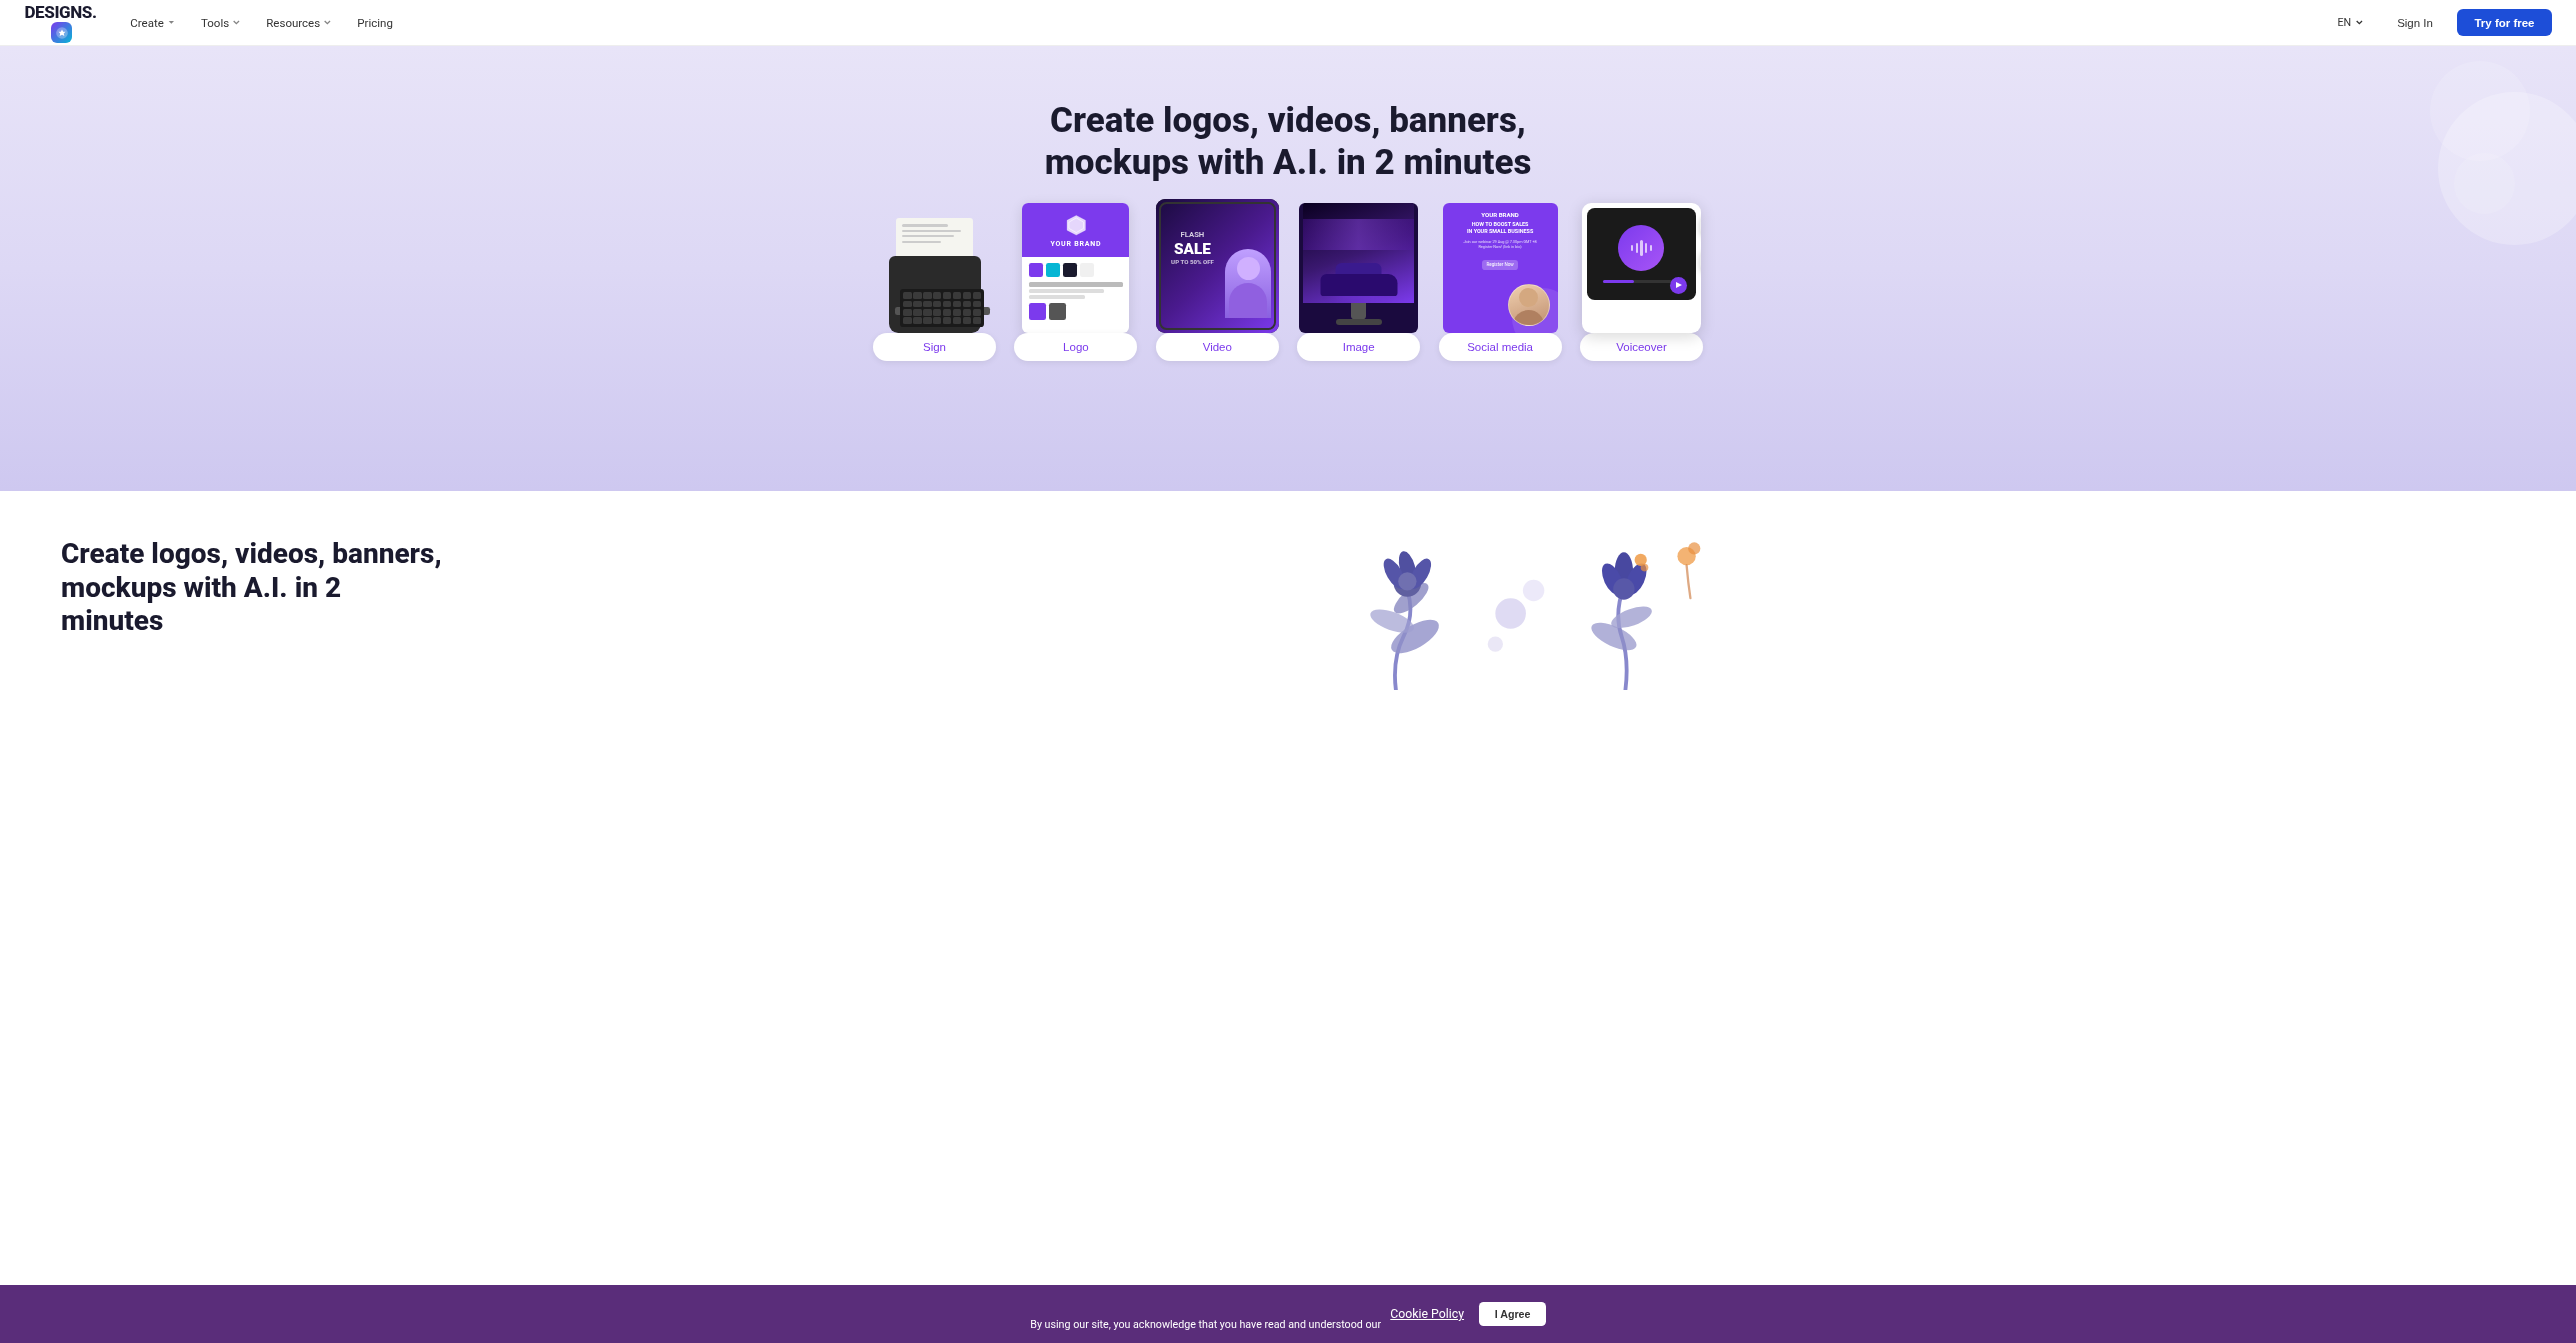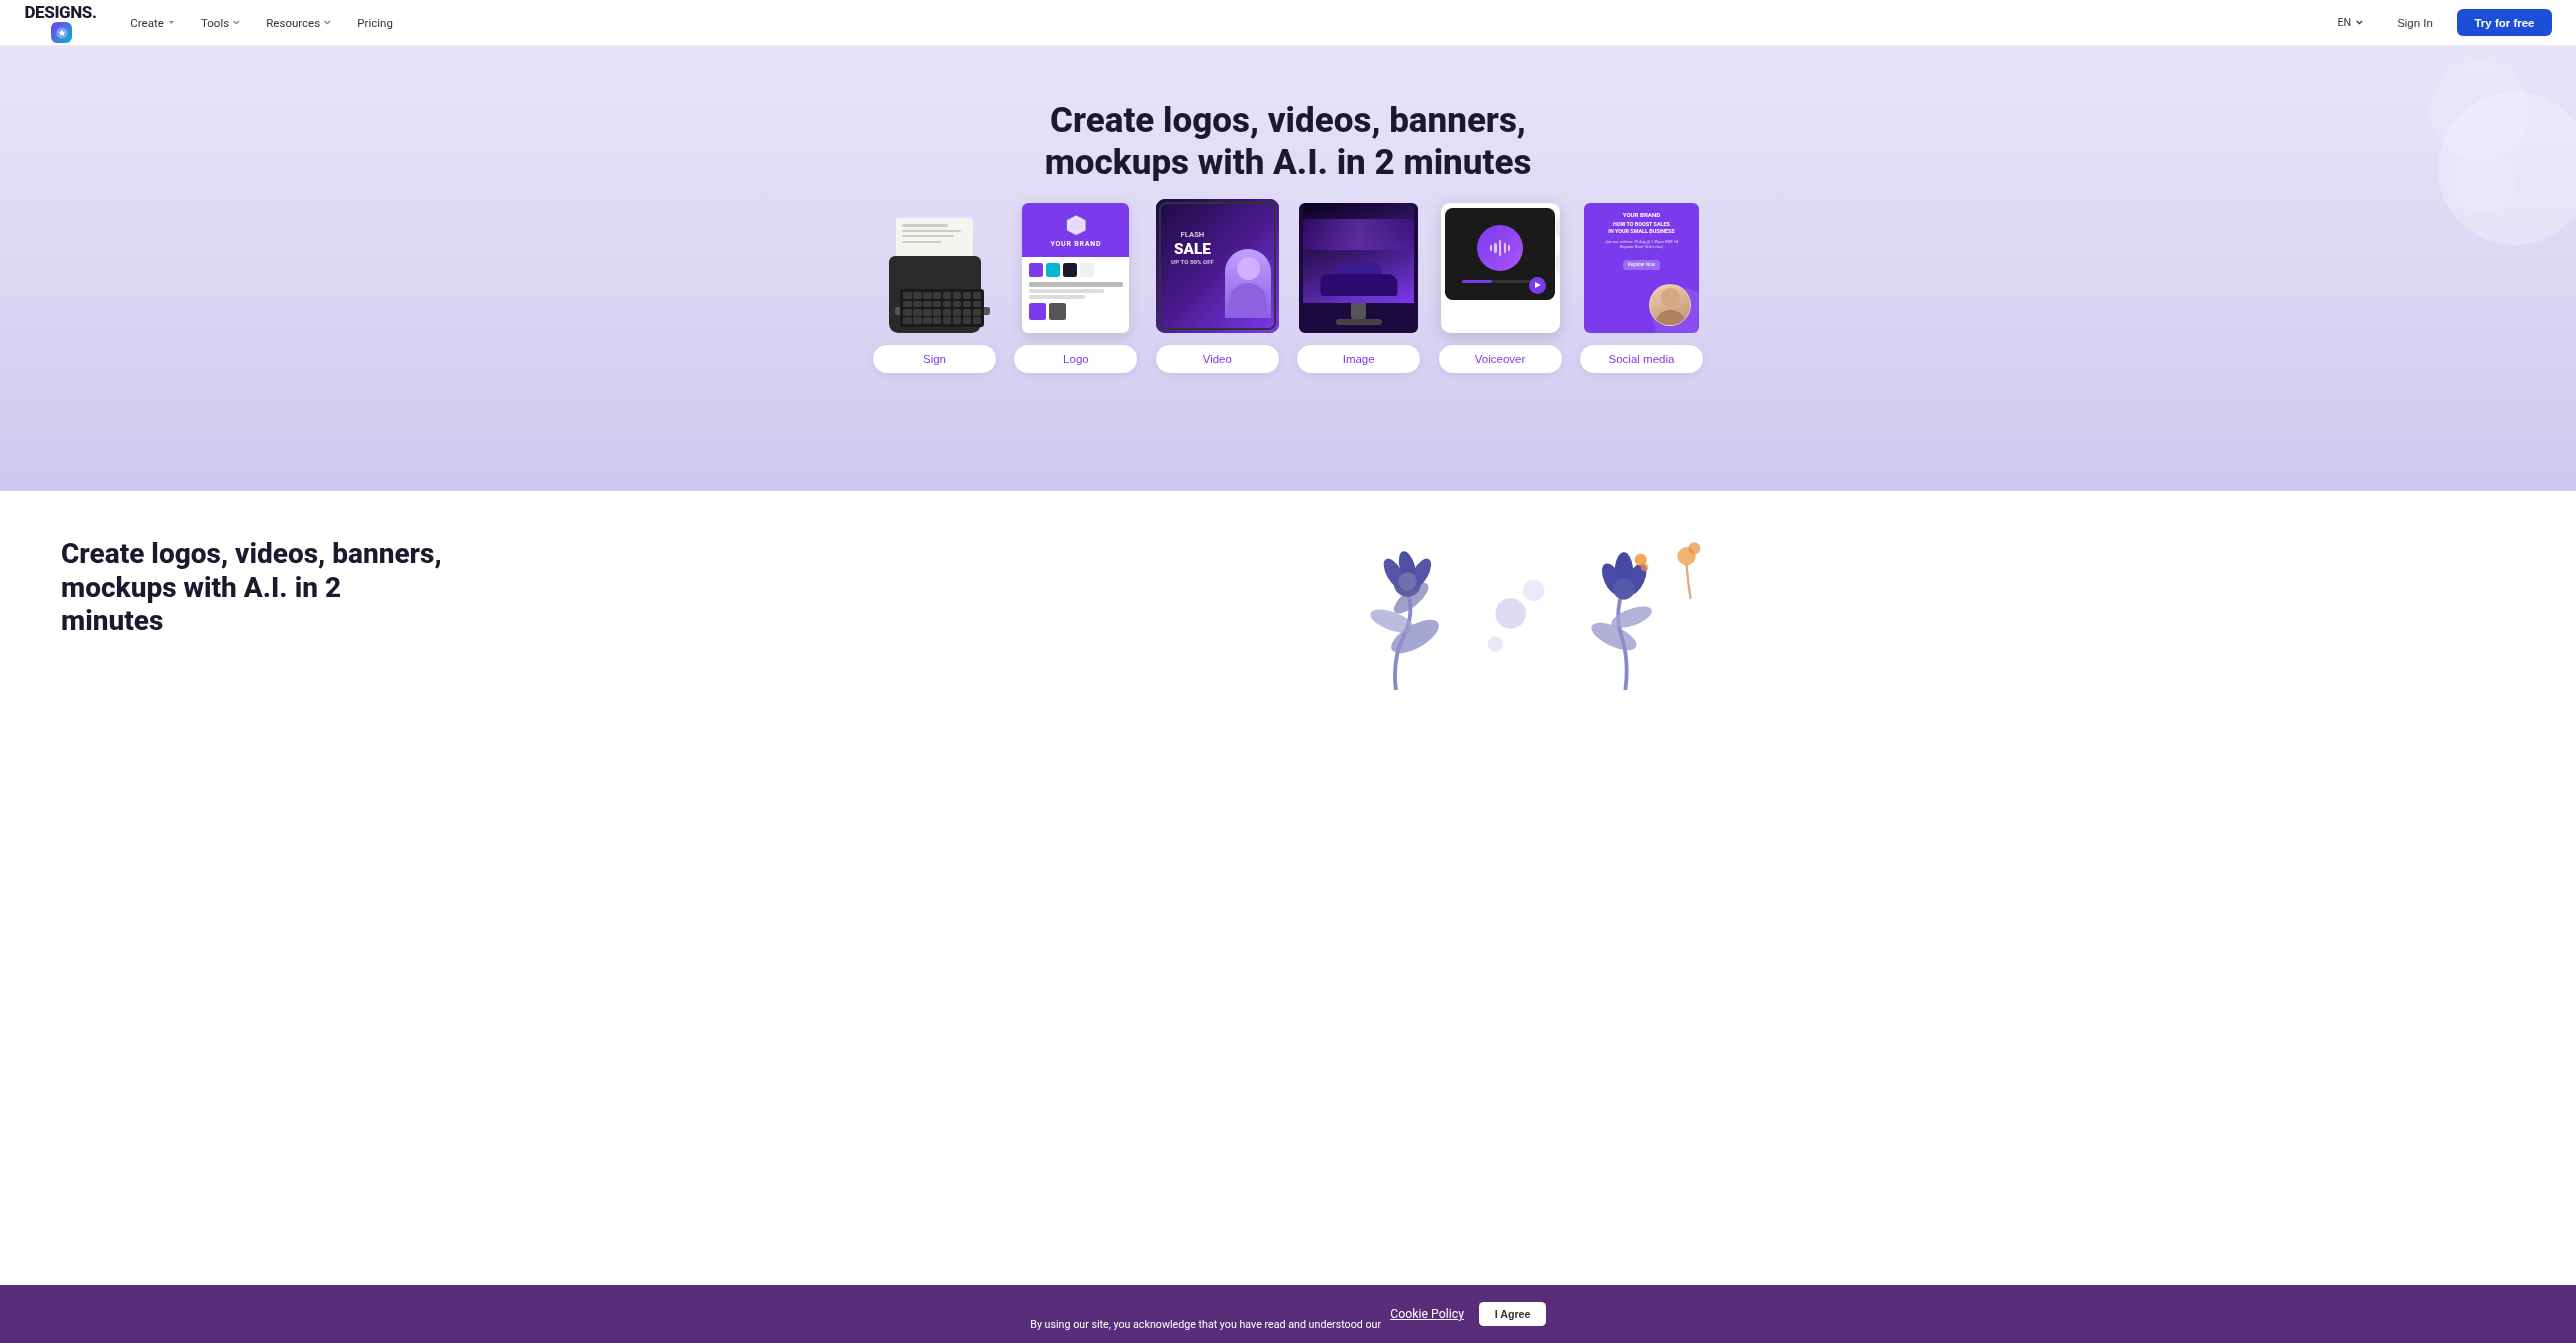--- a/index.html
+++ b/index.html
@@ -154,21 +154,21 @@
       display: flex;
       justify-content: center;
       gap: 18.4px;
       margin-bottom: 24.5px;
       flex-wrap: wrap;
     }
     .card {
       display: flex;
       flex-direction: column;
       align-items: center;
-      gap: 12px;
+      gap: 0;
     }
     .card-img-wrap {
       width: 123px;
       height: 134px;
       display: flex;
       align-items: flex-end;
       justify-content: center;
     }
     .card-label-btn {
       background: #fff;
@@ -805,20 +805,37 @@
           </div>
           <div class="monitor-stand"></div>
           <div class="monitor-base"></div>
         </div>
       </div>
       <button class="card-label-btn">Image</button>
     </div>
 
     <div class="card">
       <div class="card-img-wrap">
+        <div class="social-card-img">
+          <div class="social-purple-circle"></div>
+          <div style="color:#fff;font-size:6.1px;font-weight:700;text-transform:uppercase;margin-bottom:2.3px;line-height:1.2;">YOUR BRAND</div>
+          <div class="social-title-text">HOW TO BOOST SALES<br>IN YOUR SMALL BUSINESS</div>
+          <div class="social-subtitle-text">Join our webinar 29 Aug @ 7.30pm GMT +8<br>Register Now! (link in bio)</div>
+          <div class="social-reg-btn">Register Now</div>
+          <div class="social-person-circle">
+            <div class="social-person-head"></div>
+            <div class="social-person-body"></div>
+          </div>
+        </div>
+      </div>
+      <button class="card-label-btn">Social media</button>
+    </div>
+
+    <div class="card">
+      <div class="card-img-wrap">
         <div class="voiceover-card-img">
           <div class="voiceover-screen">
             <div class="voiceover-circle-bg">
               <div class="voiceover-wave">
                 <div class="wave-bar" style="height:6.1px;"></div>
                 <div class="wave-bar" style="height:10.7px;"></div>
                 <div class="wave-bar" style="height:15.3px;"></div>
                 <div class="wave-bar" style="height:10.7px;"></div>
                 <div class="wave-bar" style="height:6.1px;"></div>
               </div>
@@ -833,37 +850,20 @@
 
           <div style="position:absolute;right:-14px;top:11.5px;display:flex;flex-direction:column;gap:14px;">
             <div class="earbud"></div>
             <div class="earbud"></div>
           </div>
         </div>
       </div>
       <button class="card-label-btn">Voiceover</button>
     </div>
 
-    <div class="card">
-      <div class="card-img-wrap">
-        <div class="social-card-img">
-          <div class="social-purple-circle"></div>
-          <div style="color:#fff;font-size:6.1px;font-weight:700;text-transform:uppercase;margin-bottom:2.3px;line-height:1.2;">YOUR BRAND</div>
-          <div class="social-title-text">HOW TO BOOST SALES<br>IN YOUR SMALL BUSINESS</div>
-          <div class="social-subtitle-text">Join our webinar 29 Aug @ 7.30pm GMT +8<br>Register Now! (link in bio)</div>
-          <div class="social-reg-btn">Register Now</div>
-          <div class="social-person-circle">
-            <div class="social-person-head"></div>
-            <div class="social-person-body"></div>
-          </div>
-        </div>
-      </div>
-      <button class="card-label-btn">Social media</button>
-    </div>
-
   </div>
 </section>
 
 <section class="second-section">
   <div class="second-text">
     <h2>Create logos, videos, banners, mockups with A.I. in 2 minutes</h2>
   </div>
   <div class="second-illustration">
 
     <svg width="460" height="153" viewBox="0 0 600 200" fill="none" xmlns="http://www.w3.org/2000/svg">

